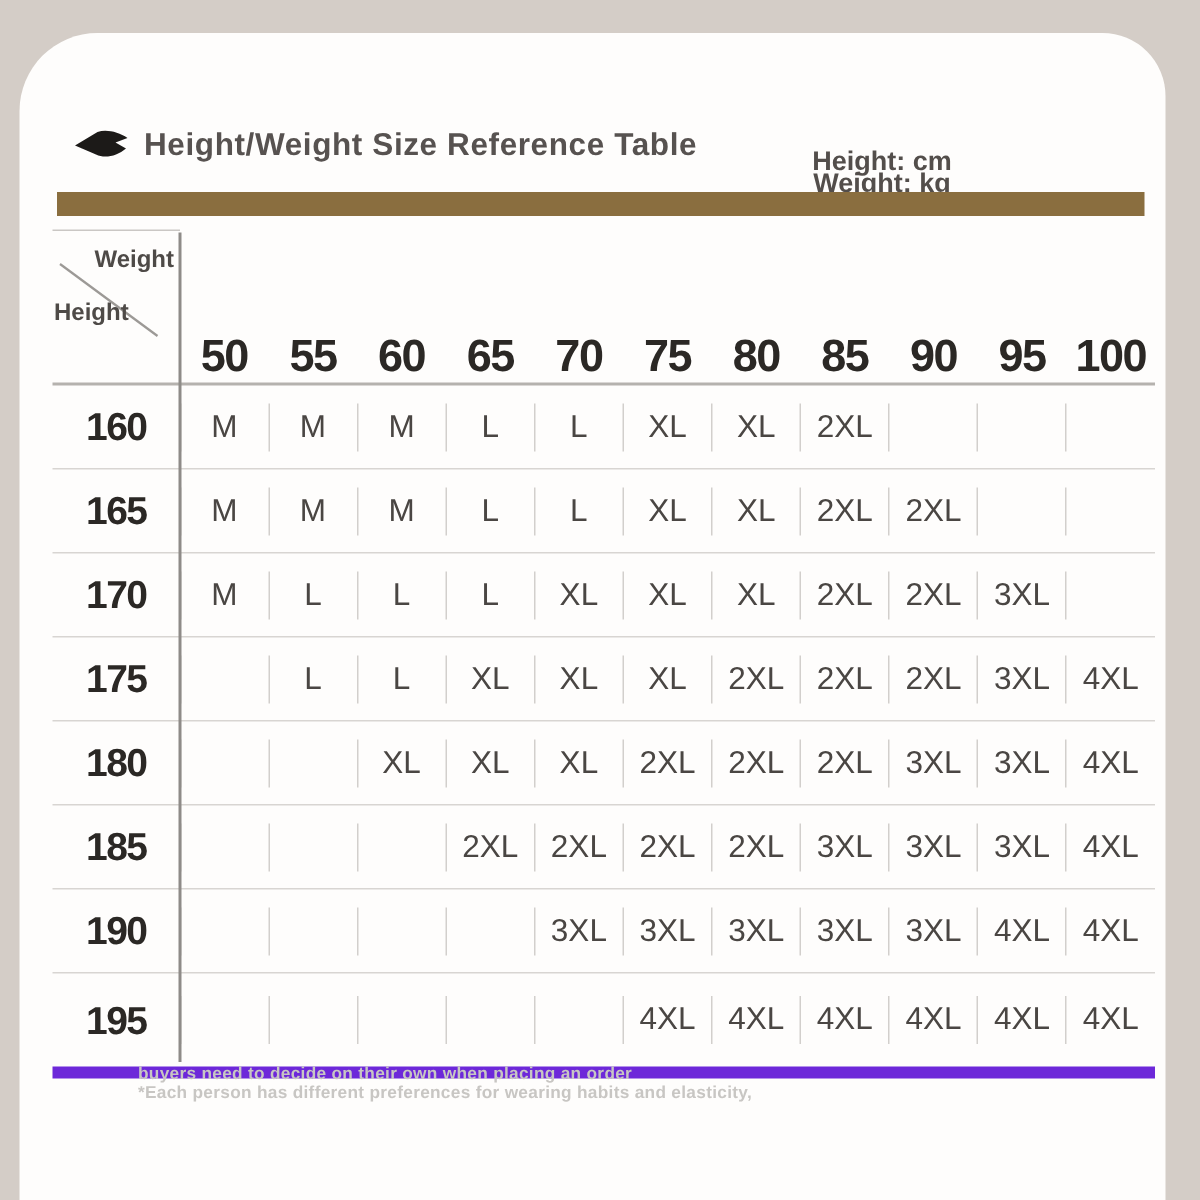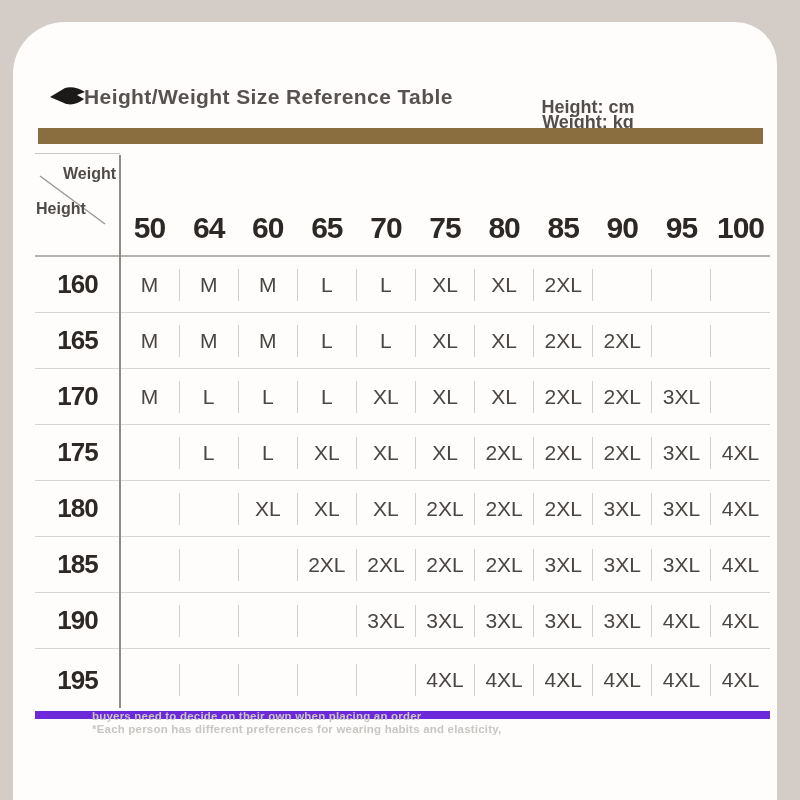--- a/index.html
+++ b/index.html
@@ -10,21 +10,21 @@
     position:relative;
   }
   .card{
     position:absolute;left:13px;top:22px;width:764px;height:778px;
     background:#fefdfc;
     border-radius:52px 42px 0 0;
   }
   
   .title-row{
     position:absolute;left:36px;top:61px;height:28px;
-    display:flex;align-items:center;
+    display:flex;align-items:center;gap:12px;
   }
   .title-row .icon{display:inline-block;width:38px;height:24px;margin-right:-3px;}
   .page-title{
     margin:0;font-size:21px;font-weight:bold;color:#575250;letter-spacing:.4px;
   }
   .units{
     position:absolute;left:455px;top:78px;width:240px;
     text-align:center;font-size:18px;font-weight:bold;color:#534e4b;line-height:15px;
   }
   .accent-bar{
@@ -38,21 +38,21 @@
   .header-row{display:flex;height:102px;border-bottom:2px solid #b5b2ae;}
   .corner{
     width:85px;flex:none;position:relative;border-top:1px solid #cac7c4;
   }
   .corner .axis-w{position:absolute;top:11px;right:4px;font-size:16px;font-weight:bold;color:#4e4a47;}
   .corner .axis-h{position:absolute;top:46px;left:1px;font-size:16px;font-weight:bold;color:#4e4a47;}
   .corner svg{position:absolute;left:0;top:0;}
   .cells{flex:1;display:flex;}
   .colhead{
     flex:1;display:flex;align-items:flex-end;justify-content:center;
-    padding-bottom:10px;font-size:30px;font-weight:bold;color:#2b2825;letter-spacing:-1px;
+    font-size:30px;font-weight:bold;color:#2b2825;letter-spacing:-1px;
   }
   .brow{display:flex;height:55px;border-bottom:1px solid #d8d5d2;}
   .brow:last-child{height:62px;border-bottom:8px solid #6d28d9;}
   .rlabel{
     width:85px;flex:none;display:flex;align-items:center;justify-content:center;
     font-size:26px;font-weight:bold;color:#2b2825;letter-spacing:-1px;
   }
   .cell{
     flex:1;position:relative;display:flex;align-items:center;justify-content:center;
     font-size:21px;color:#4a4643;
@@ -94,21 +94,21 @@
     <div class="header-row">
       <div class="corner">
         <svg width="85" height="102" viewBox="0 0 85 102">
           <line x1="5" y1="22" x2="70" y2="70" stroke="#9c9996" stroke-width="1.5"></line>
         </svg>
         <span class="axis-w">Weight</span>
         <span class="axis-h">Height</span>
       </div>
       <div class="cells" id="colheads">
           <div class="colhead">50</div>
-          <div class="colhead">64</div>
+          <div class="colhead">55</div>
           <div class="colhead">60</div>
           <div class="colhead">65</div>
           <div class="colhead">70</div>
           <div class="colhead">75</div>
           <div class="colhead">80</div>
           <div class="colhead">85</div>
           <div class="colhead">90</div>
           <div class="colhead">95</div>
           <div class="colhead">100</div>
         </div>

